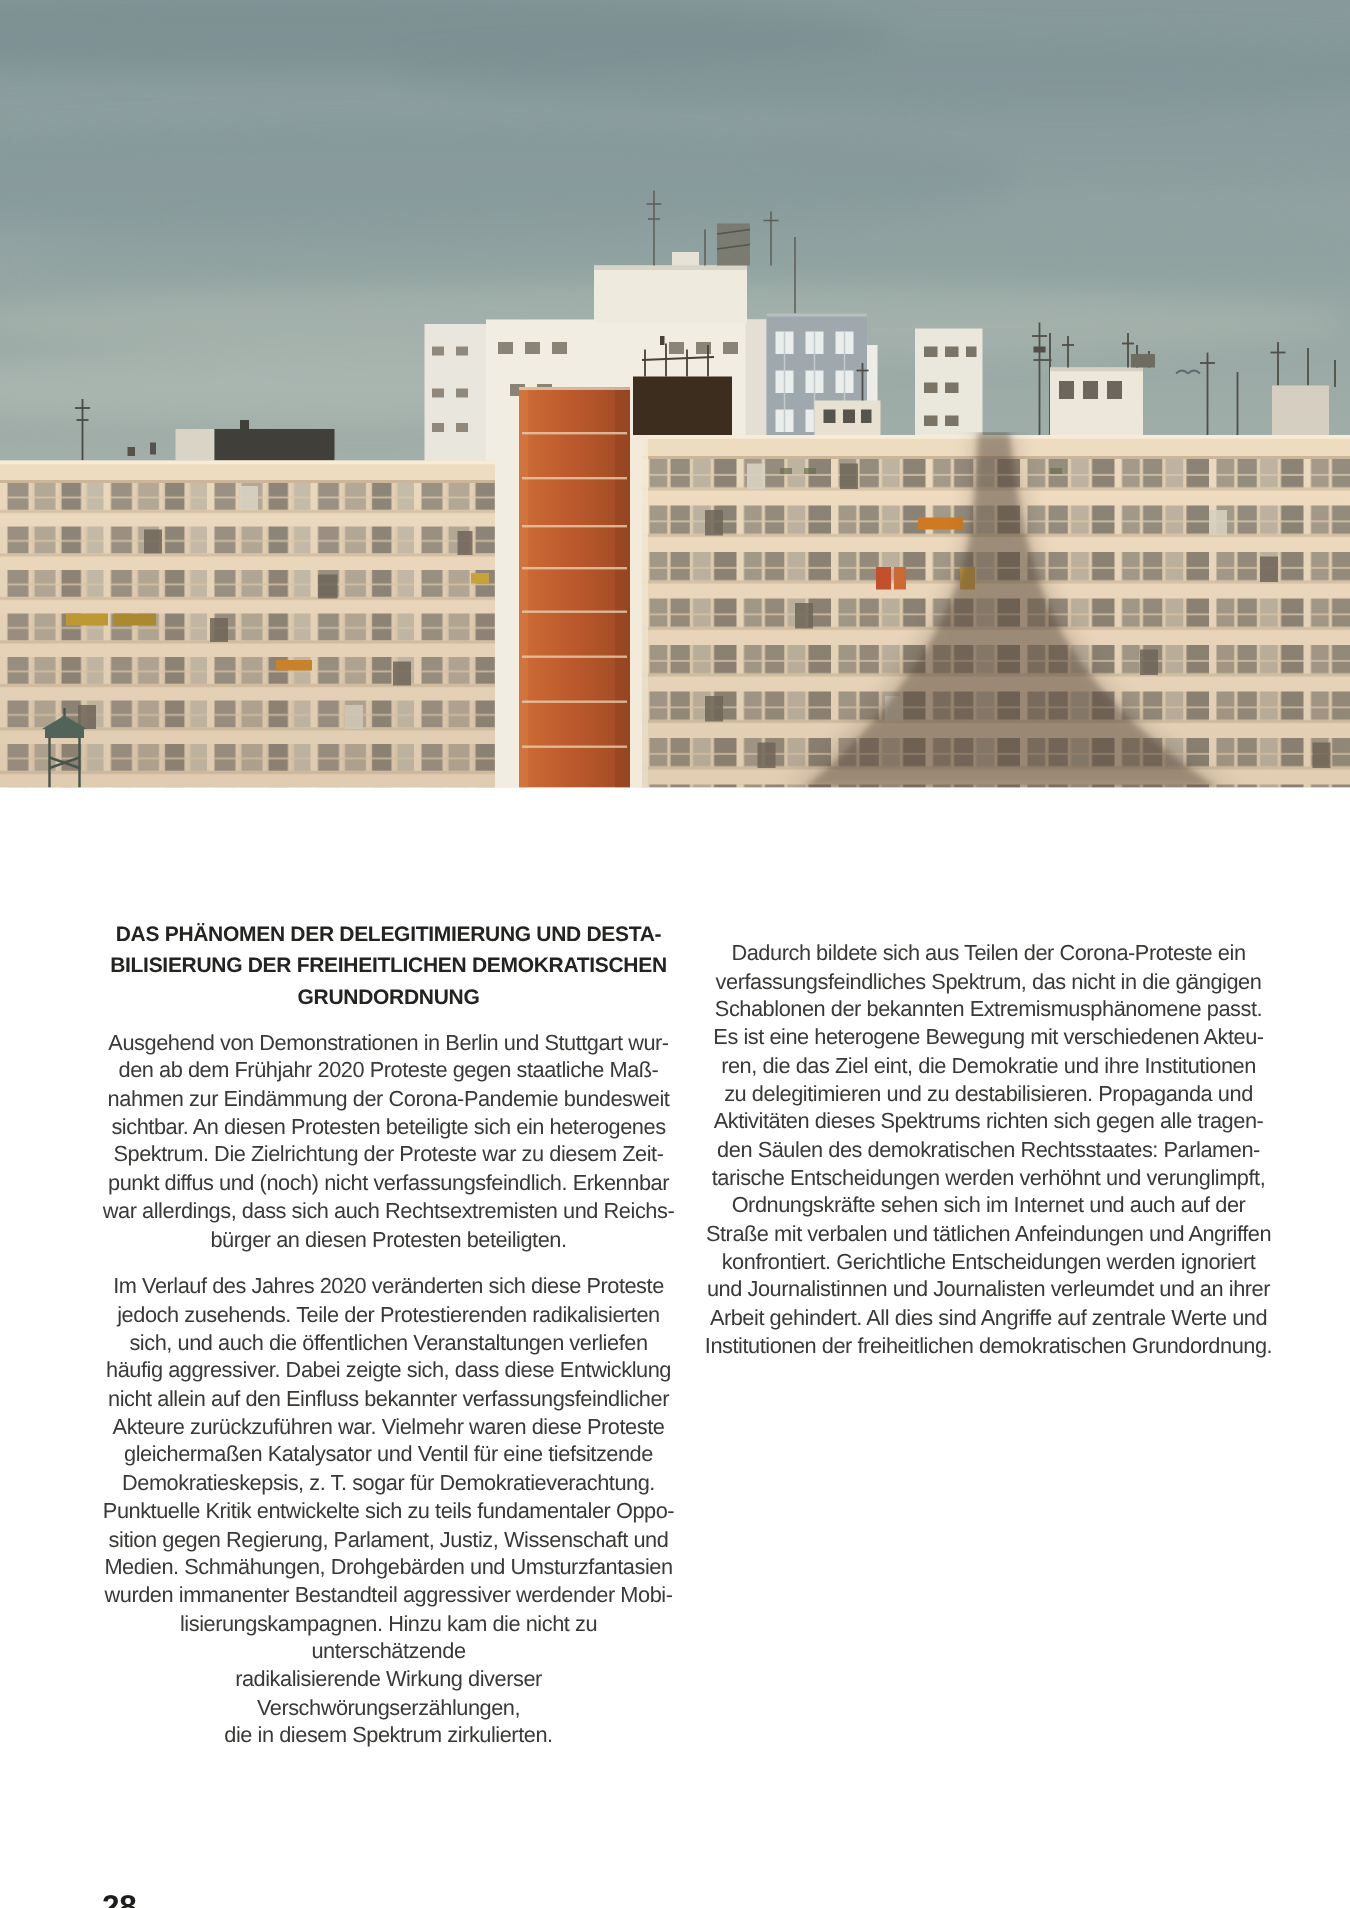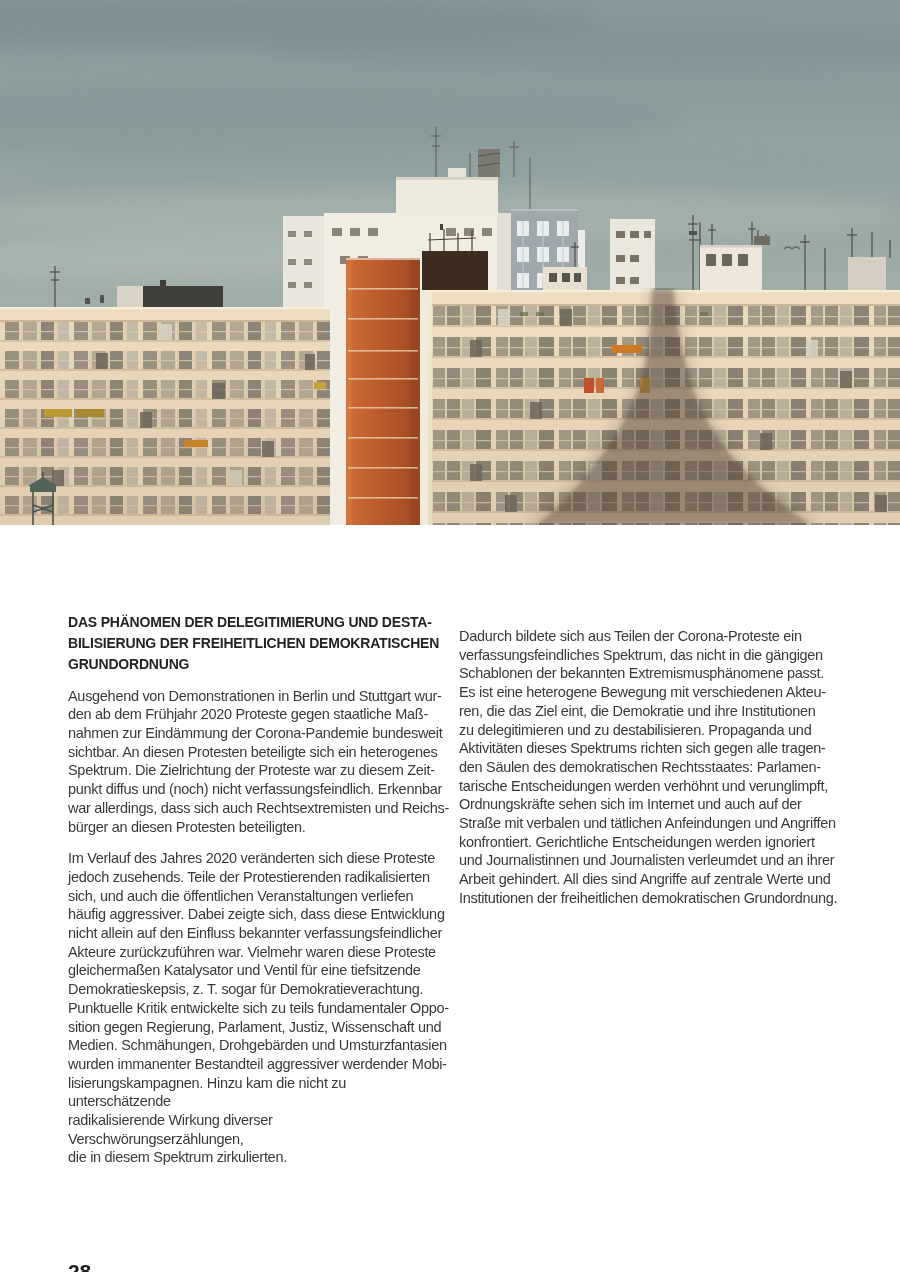--- a/index.html
+++ b/index.html
@@ -3,21 +3,21 @@
 <meta charset="utf-8">
 <style>
   html,body{margin:0;padding:0;}
   body{
     width:900px;height:1272px;
     background:#ffffff;
     font-family:"Liberation Sans","DejaVu Sans",sans-serif;
     position:relative;
     overflow:hidden;
   }
-  .page{position:absolute;inset:0;width:900px;height:1272px;background:#ffffff;}
+  .page{position:absolute;inset:0;width:900px;height:1272px;background:#ffffff;text-align:center;}
   figure.hero{position:absolute;left:0;top:0;width:900px;height:525px;margin:0;padding:0;}
   figure.hero svg{display:block;}
   main.content{position:absolute;left:0;top:0;width:900px;height:1272px;}
   .col{position:absolute;}
   .col-left{left:68px;top:612px;width:382px;}
   .col-right{left:459px;top:615px;width:400px;margin-top:12px;}
   h1.section-heading{
     margin:0 0 11px 0;
     font-size:14px;
     line-height:21.2px;

